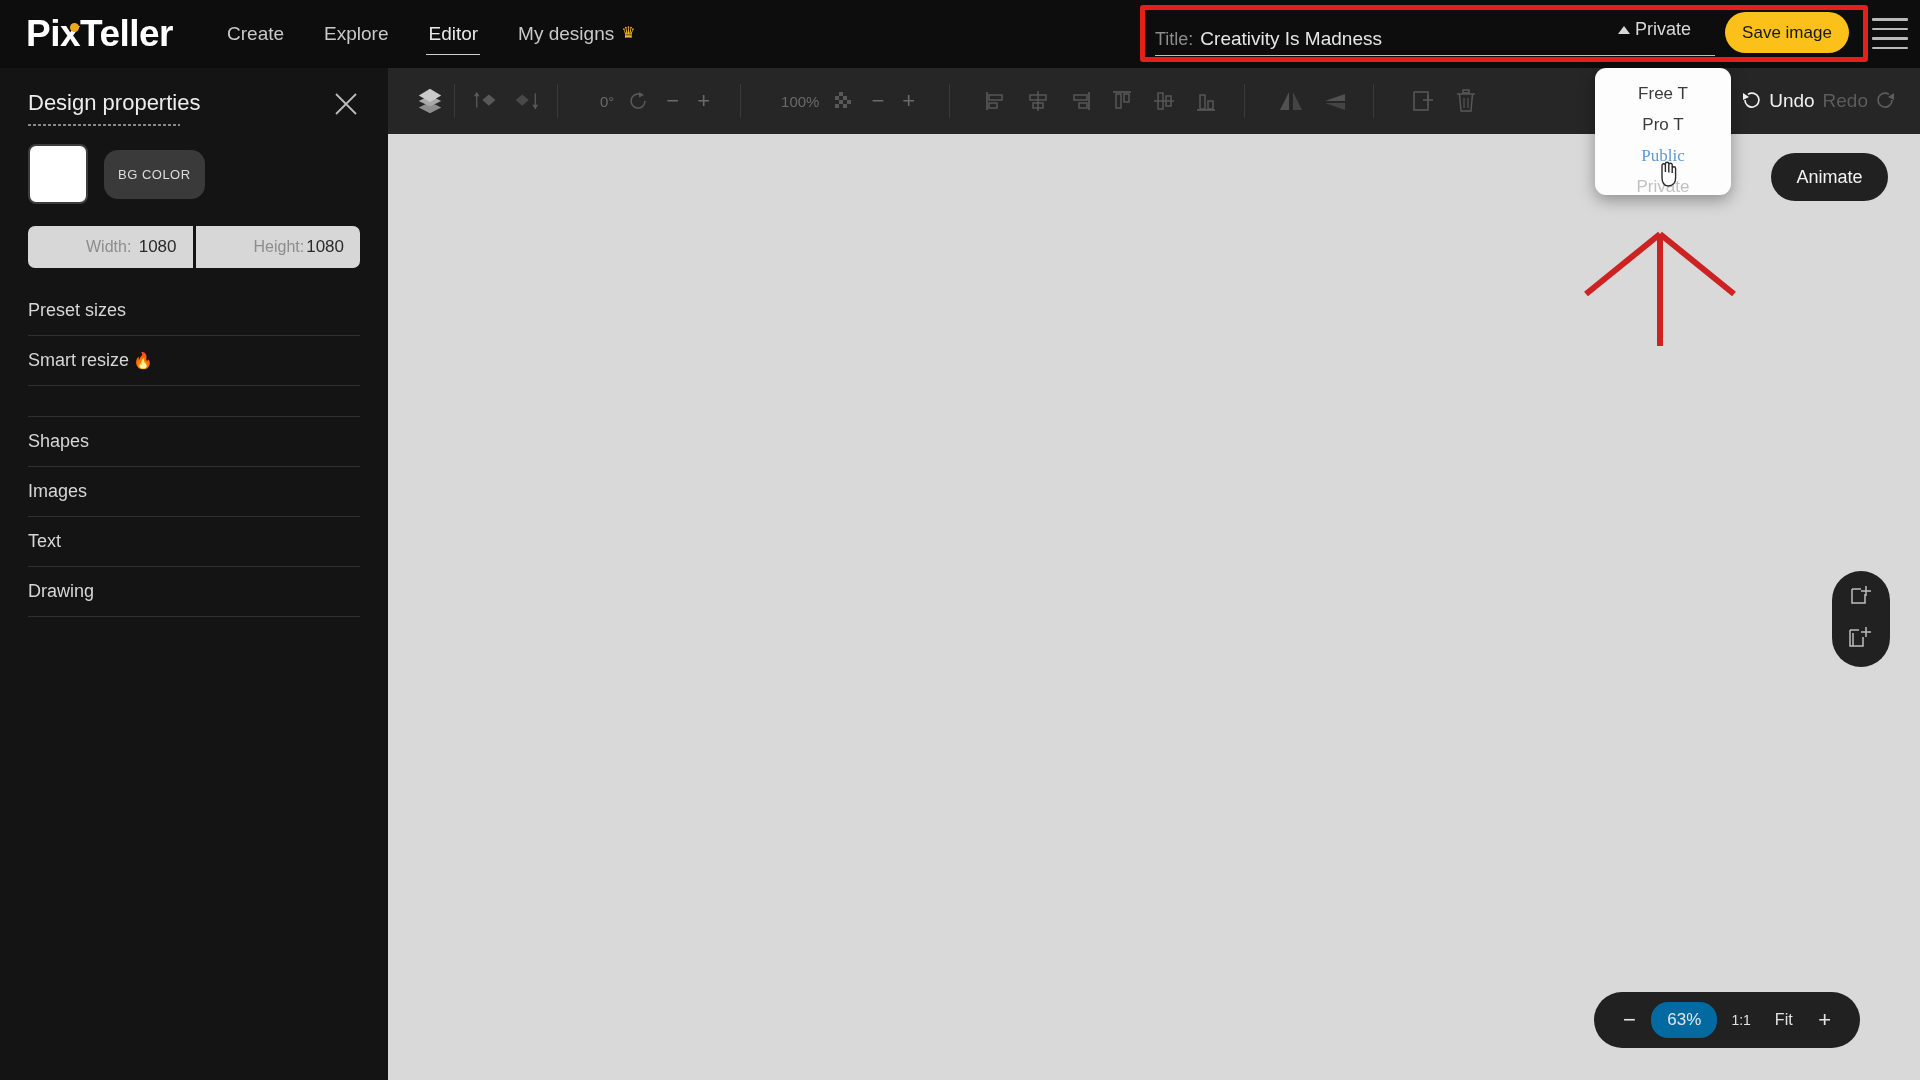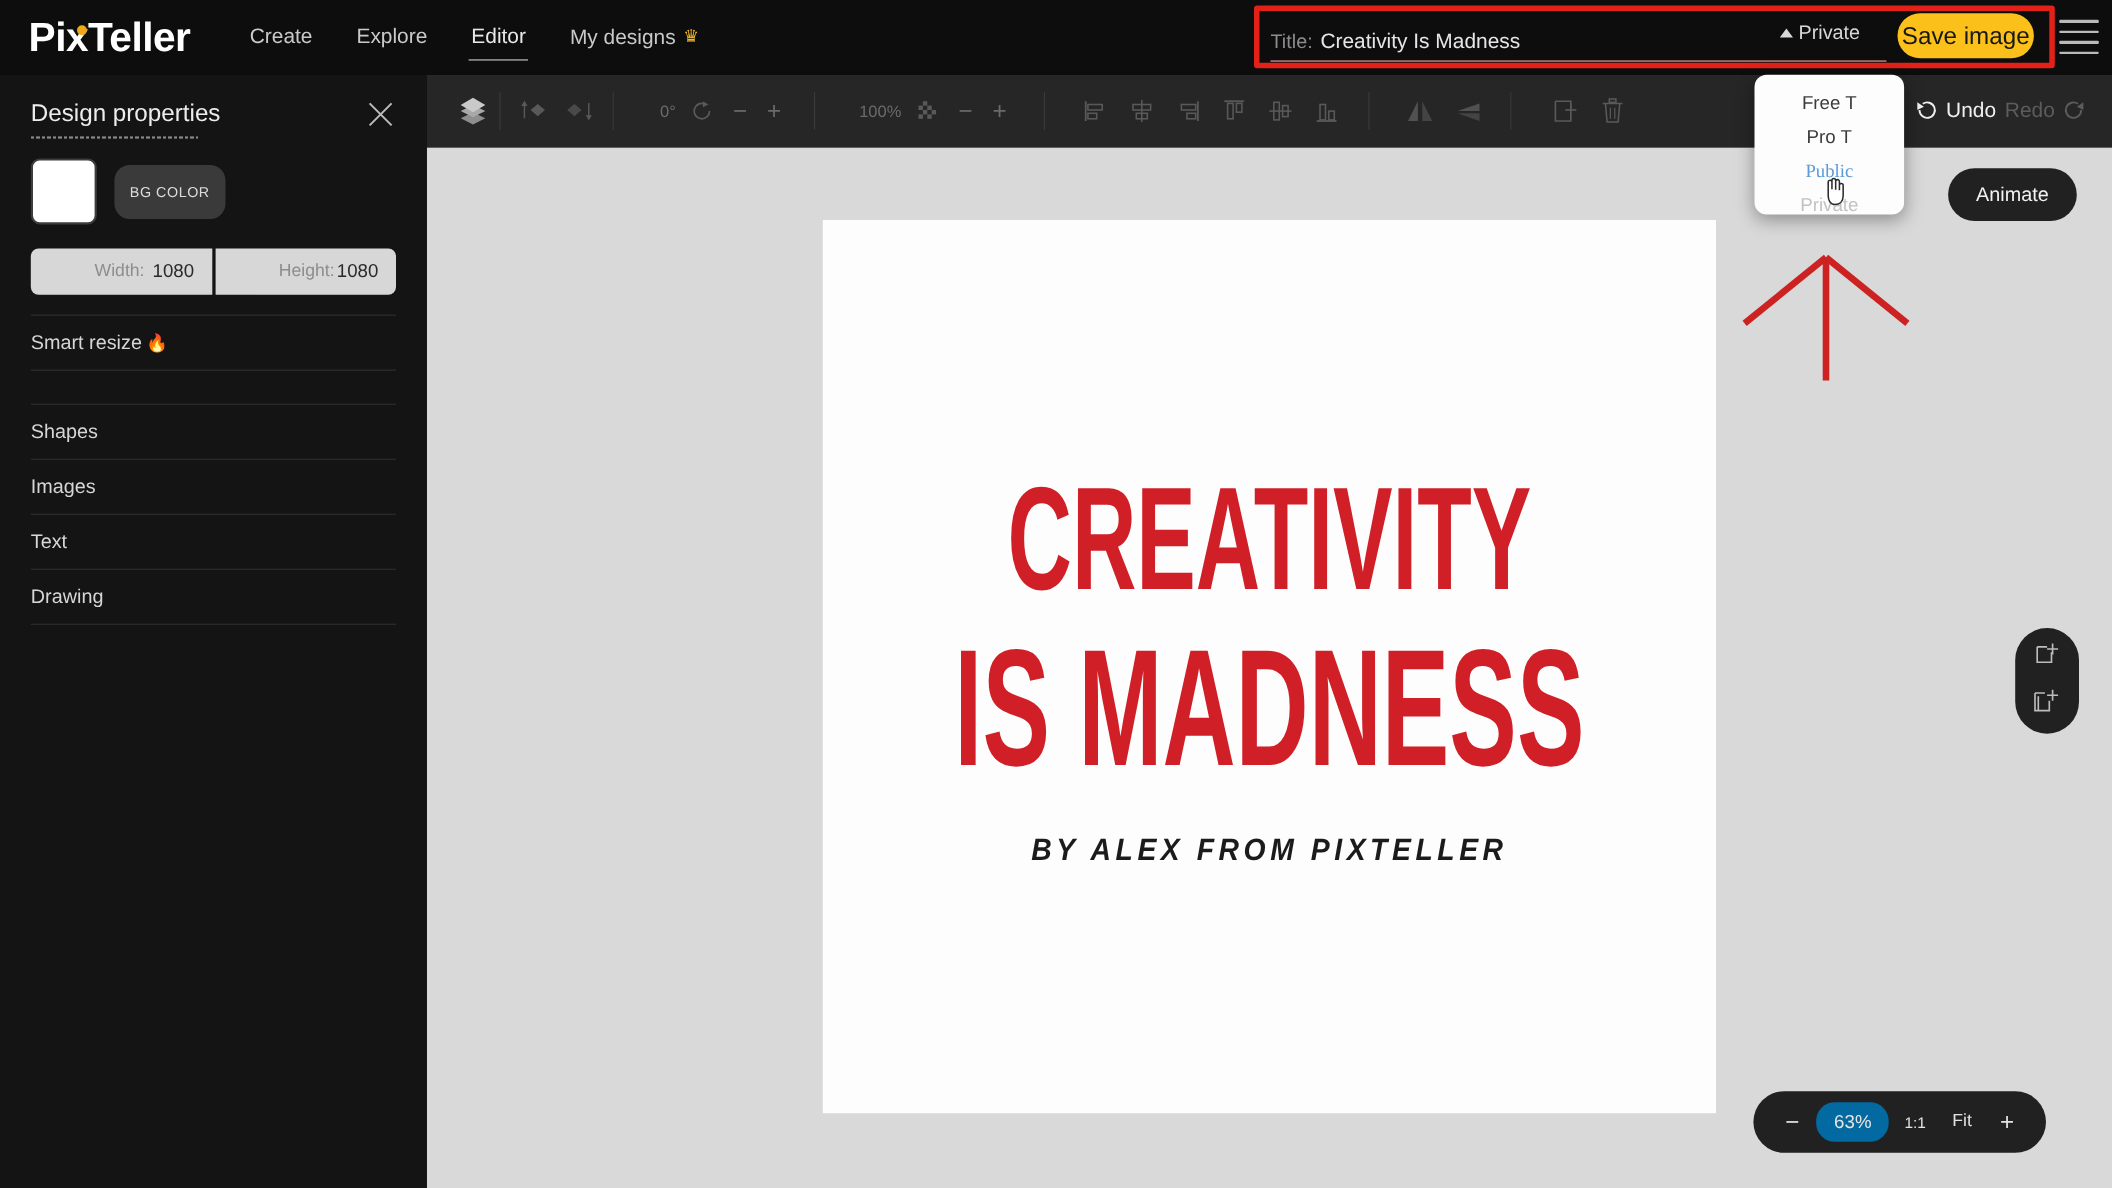--- a/index.html
+++ b/index.html
@@ -60,21 +60,21 @@
     position:absolute; left:1618px; top:19px; z-index:45;
     color:#d8d8d8; font-size:18px; cursor:pointer; display:flex; align-items:center; gap:3px;
   }
   .caret-up {
     width:0;height:0;border-left:6px solid transparent;border-right:6px solid transparent;
     border-bottom:8px solid #d8d8d8; display:inline-block; margin-right:2px;
   }
 
   .save-btn {
     position:absolute; left:1725px; top:12px; width:124px; height:41px; z-index:45;
-    background:#fbc01a; color:#171717; font-size:22px; border:none; border-radius:21px;
+    background:#fbc01a; color:#171717; font-size:17px; border:none; border-radius:21px;
     cursor:pointer; font-family:"Liberation Sans", sans-serif;
   }
 
   .hamburger {
     position:absolute; left:1872px; top:18px; width:36px; height:31px;
     display:flex; flex-direction:column; justify-content:space-between; cursor:pointer; z-index:45;
   }
   .hamburger span { display:block; height:2.5px; background:#b9b9b9; border-radius:1px; }
 
   
@@ -305,20 +305,23 @@
         <span class="dim-lbl">Width:</span>
         <span class="dim-val">1080</span>
       </div>
       <div class="dim-field">
         <span class="dim-lbl">Height:</span>
         <span class="dim-val">1080</span>
       </div>
     </div>
 
     <div class="menu-list">
+      <div class="menu-row">
+        <span class="menu-link">Preset sizes</span>
+      </div>
       <div class="divider"></div>
       <div class="menu-row">
         <span class="menu-link"><span>Smart resize</span><span class="flame">🔥</span></span>
       </div>
       <div class="divider"></div>
       <div class="divider" style="margin-top:30px"></div>
       <div class="menu-row">
         <span class="menu-link">Shapes</span>
       </div>
       <div class="divider"></div>
@@ -499,27 +502,20 @@
         <svg width="24" height="24" viewBox="0 0 24 24">
           <path d="M18 11 a7 7 0 1 1 -3 -5.6" fill="none" stroke="#5c5c5c" stroke-width="1.7"></path>
           <polygon points="20,4 14,8 20,11" fill="#5c5c5c"></polygon>
         </svg>
       </div>
     </div>
   </div>
 
   <div class="workspace">
 
-    <div class="canvas">
-      <div class="cv-inner">
-        <div class="cv-l1">CREATIVITY</div>
-        <div class="cv-l2">IS MADNESS</div>
-        <div class="cv-sub">BY ALEX FROM PIXTELLER</div>
-      </div>
-    </div>
 
     <button class="animate-btn">Animate</button>
 
     <div class="frame-tools">
       <div class="ft">
         <svg width="26" height="26" viewBox="0 0 26 26">
           <path d="M4 6 v14 h13 v-9" fill="none" stroke="#bdbdbd" stroke-width="1.5"></path>
           <path d="M4 6 h9" fill="none" stroke="#bdbdbd" stroke-width="1.5"></path>
           <line x1="18" y1="3" x2="18" y2="13" stroke="#bdbdbd" stroke-width="1.5"></line>
           <line x1="13" y1="8" x2="23" y2="8" stroke="#bdbdbd" stroke-width="1.5"></line>

